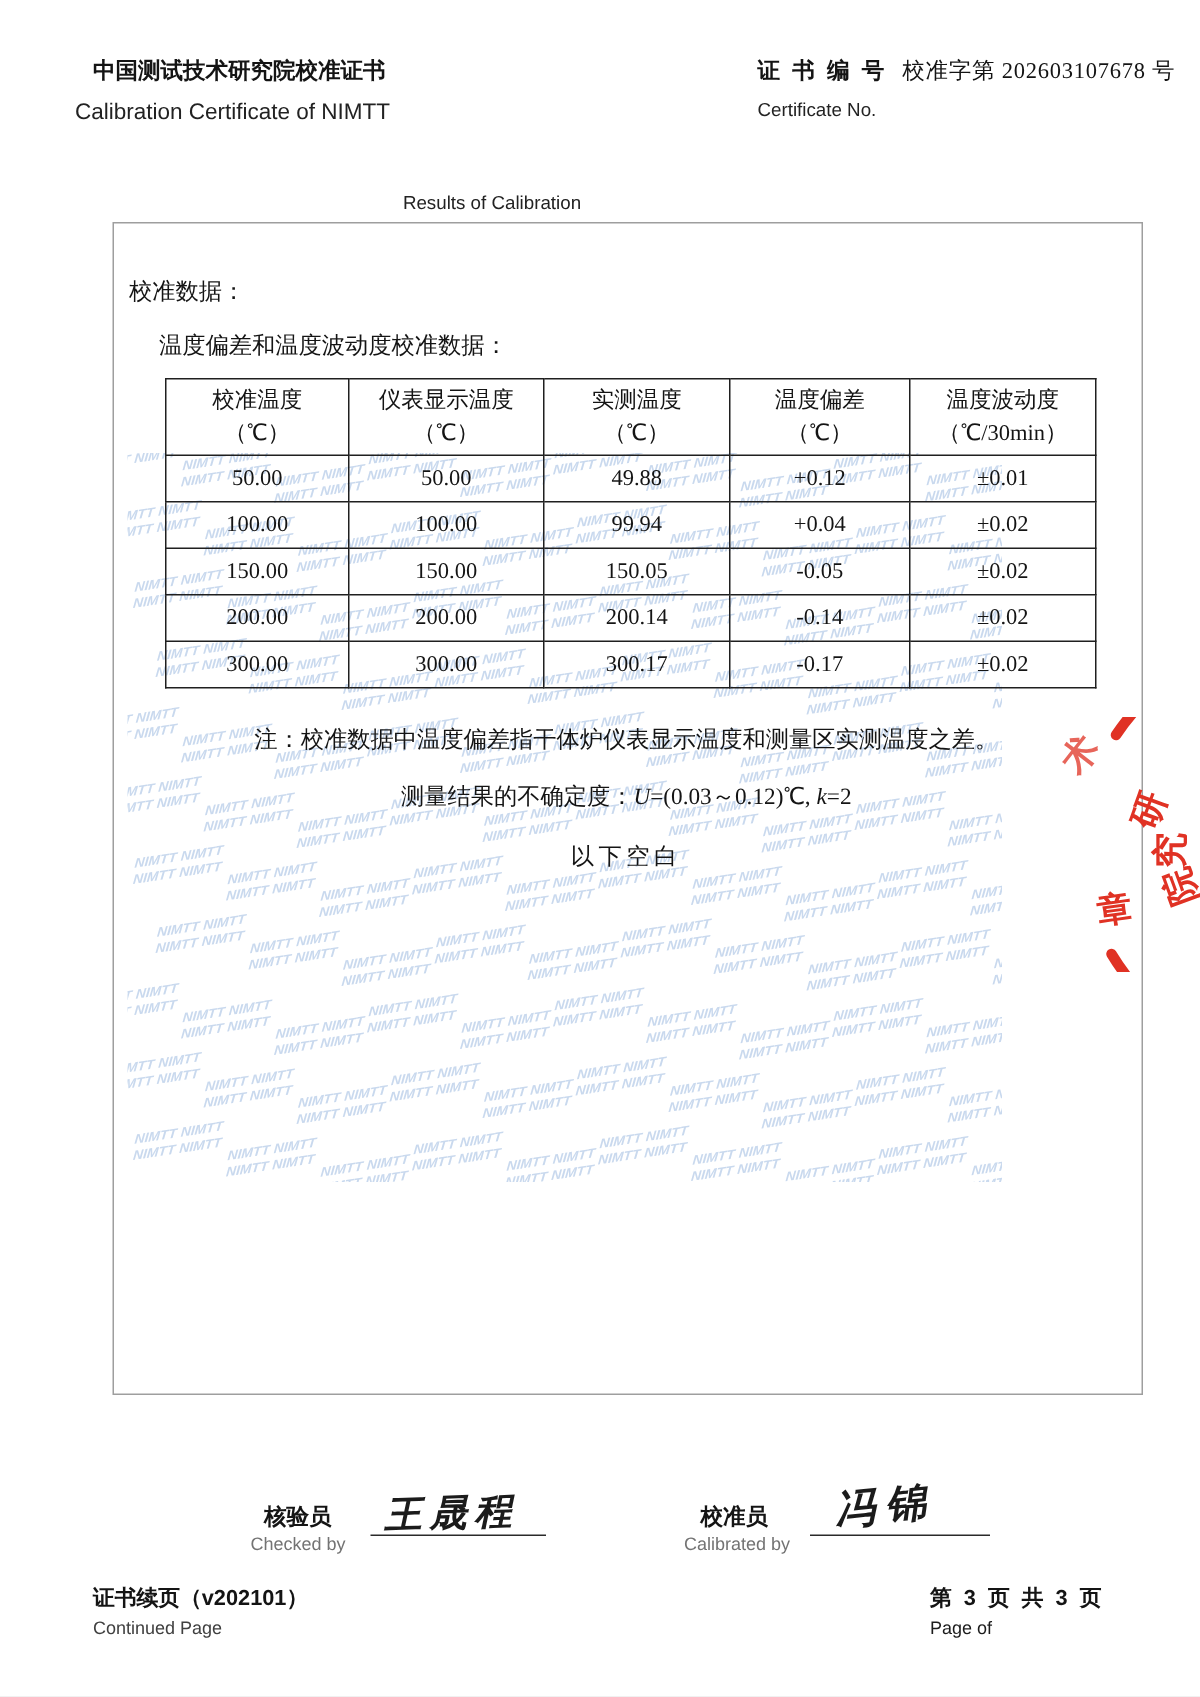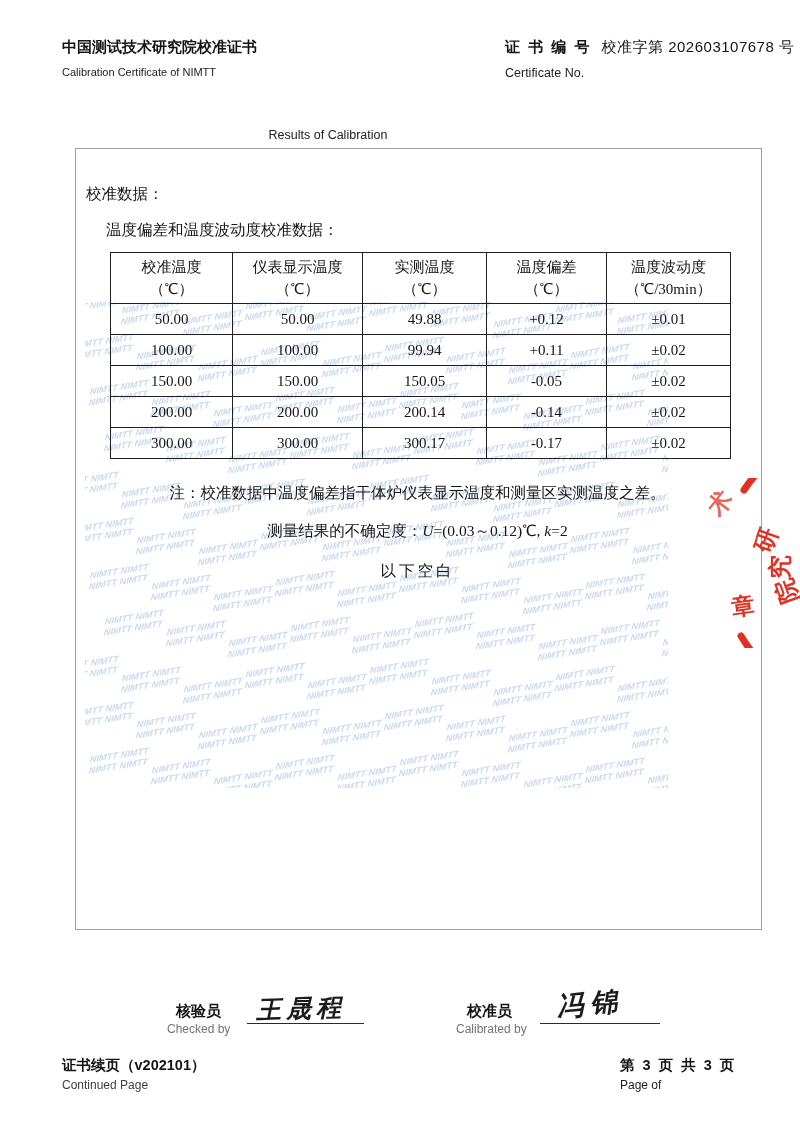--- a/index.html
+++ b/index.html
@@ -4,24 +4,24 @@
 <style>
   html,body{margin:0;padding:0;background:#e8e8e8;}
   #page{position:relative;width:800px;height:1131px;background:#ffffff;overflow:hidden;
         font-family:"Liberation Serif", serif;color:#141414;}
   .sans{font-family:"Liberation Sans", sans-serif;}
   .serif{font-family:"Liberation Serif", serif;}
   .abs{position:absolute;}
 
   
   .org-cn{left:62px;top:38px;font-size:15px;font-weight:700;}
-  .org-en{left:62px;top:66px;font-size:11px;color:#222;}
+  .org-en{left:50px;top:66px;font-size:15px;color:#222;}
   .certno-line{left:505px;top:38px;font-size:15px;white-space:nowrap;}
   .certno-label{font-weight:700;letter-spacing:2px;font-family:"Liberation Sans", sans-serif;}
-  .certno-value{font-family:Liberation Sans, sans-serif;margin-left:10px;letter-spacing:.5px;margin-top:14px;}
+  .certno-value{font-family:Liberation Serif, serif;margin-left:10px;letter-spacing:.5px;margin-top:14px;}
   .certno-en{left:505px;top:66px;font-size:12.5px;color:#222;}
 
   
   .title-cn{left:0;top:90px;width:800px;text-align:center;font-size:25px;font-weight:700;letter-spacing:9px;}
   .title-en{left:0;top:128px;width:656px;text-align:center;font-size:12.5px;color:#222;}
 
   
   .main-box{left:75px;top:148px;width:685px;height:780px;border:1.5px solid #9e9e9e;z-index:0;}
   .remarks-box{left:75px;top:928px;width:685px;height:57px;border:1.5px solid #555;display:flex;z-index:2;background:transparent;}
   .remarks-left{width:64px;border-right:1.5px solid #555;display:flex;flex-direction:column;align-items:center;justify-content:center;}
@@ -353,21 +353,21 @@
         <td>50.00</td>
         <td>50.00</td>
         <td>49.88</td>
         <td>+0.12</td>
         <td class="pm">±0.01</td>
       </tr>
       <tr>
         <td>100.00</td>
         <td>100.00</td>
         <td>99.94</td>
-        <td>+0.11</td>
+        <td>+0.04</td>
         <td class="pm">±0.02</td>
       </tr>
       <tr>
         <td>150.00</td>
         <td>150.00</td>
         <td>150.05</td>
         <td>-0.05</td>
         <td class="pm">±0.02</td>
       </tr>
       <tr>

